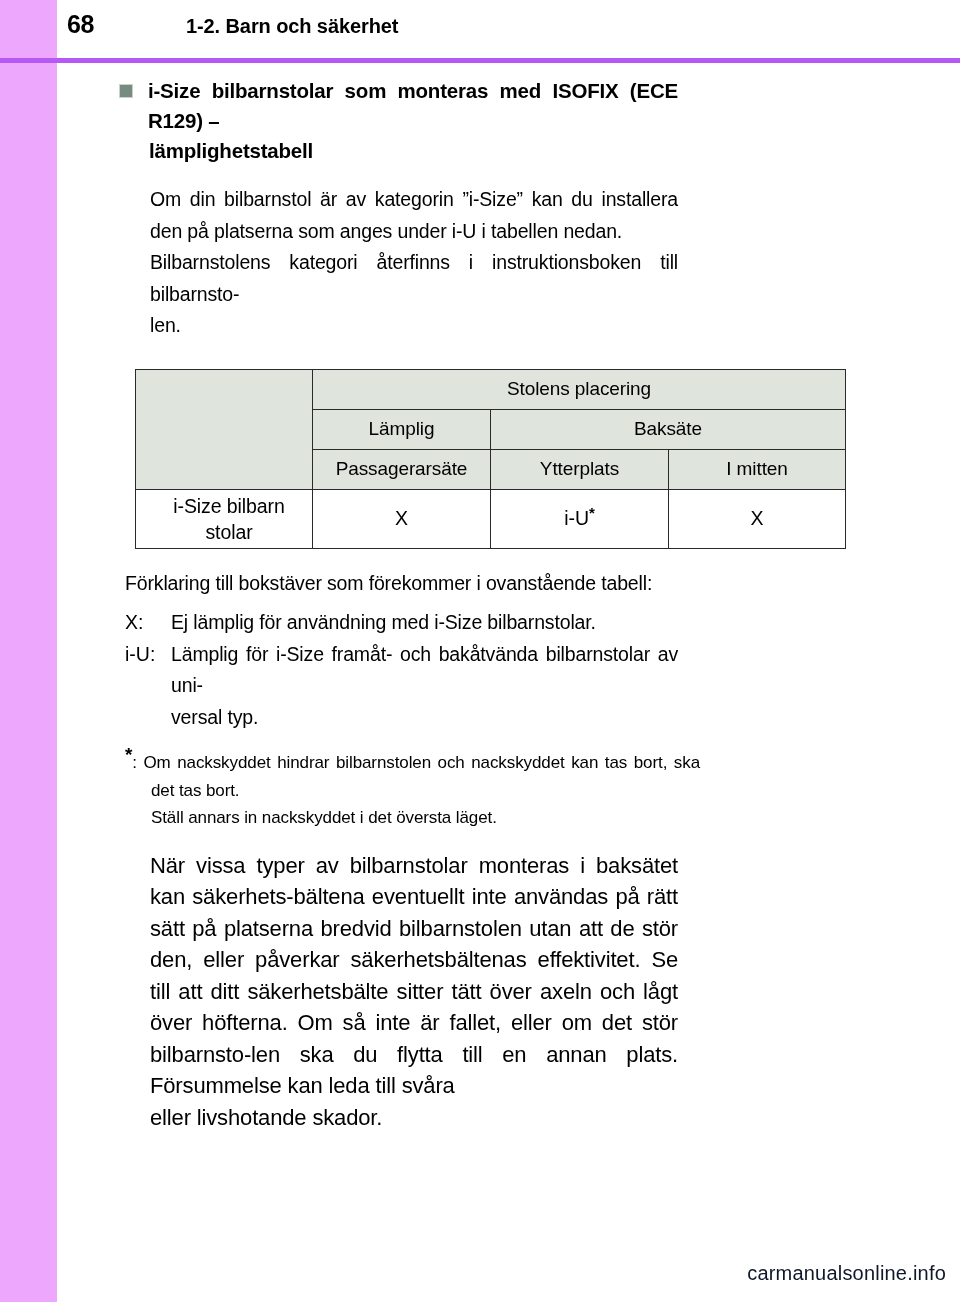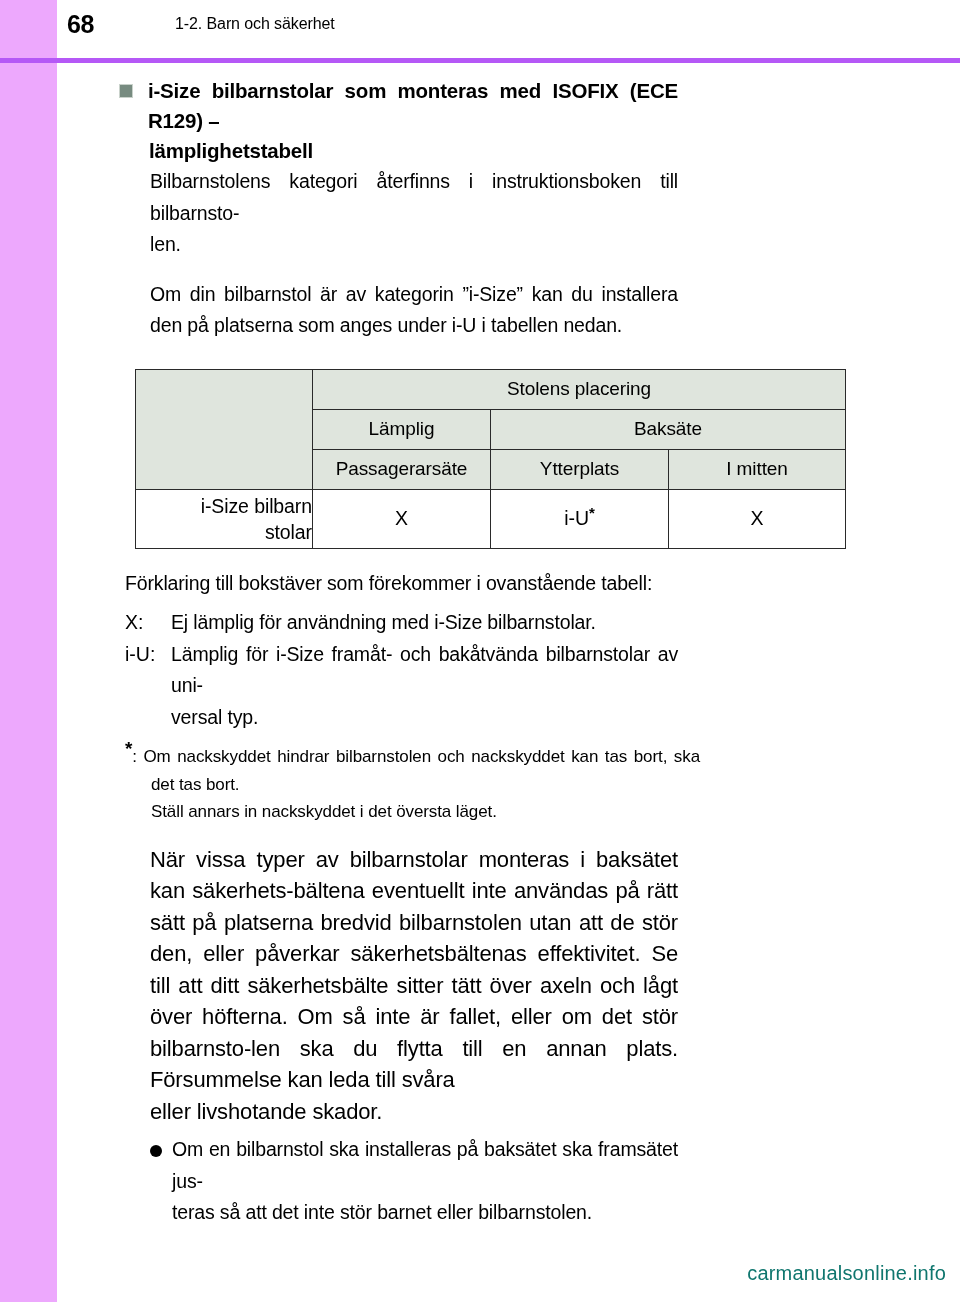--- a/index.html
+++ b/index.html
@@ -51,24 +51,25 @@
   #page-number {
     position: absolute;
     left: 67px;
     top: 0px;
     font-size: 25px;
     font-weight: bold;
     letter-spacing: -0.3px;
   }
   #chapter-title {
     position: absolute;
-    left: 175px;
+    left: 186px;
     top: 5px;
-    font-size: 16px;
+    font-size: 20px;
     letter-spacing: -0.1px;
+    font-weight: bold;
   }
 
   
   #content {
     position: absolute;
     left: 0;
     top: 63px;
     width: 768px;
   }
 
@@ -130,21 +131,21 @@
     margin-left: 20px;
   }
   table.seat-table tr.hdr td { height: 39px; }
   table.seat-table td.corner { background: #dfe5dd; }
   table.seat-table tr.data td {
     background: #ffffff;
     height: 58px;
     font-size: 19.5px;
   }
   table.seat-table td.rowlabel {
-    text-align: right;
+    text-align: center;
     padding: 0 0 0 10px;
     line-height: 26px;
   }
   table.seat-table td.rowlabel .rl {
     display: block;
   }
   sup.star {
     font-weight: bold;
     font-size: 15px;
     vertical-align: super;
@@ -179,21 +180,21 @@
     line-height: 31.5px;
     text-align: justify;
     letter-spacing: -0.15px;
   }
   .legend-def .val .last { display:block; text-align:left; }
 
   
   #footnote {
     padding-left: 125px;
     padding-right: 68px;
-    margin-top: 10px;
+    margin-top: 16px;
     position: relative;
   }
   #footnote .fn-body {
     font-size: 17px;
     line-height: 27.5px;
     text-align: justify;
     letter-spacing: -0.1px;
     padding-left: 26px;
     text-indent: -26px;
   }
@@ -248,21 +249,21 @@
   
   #watermark {
     position: absolute;
     left: 0;
     top: 1262px;
     width: 960px;
     text-align: right;
     padding-right: 14px;
     box-sizing: border-box;
     font-size: 20px;
-    color: #0f766e;
+    color: #0f172a;
     letter-spacing: 0.2px;
   }
 </style>
 </head>
 <body>
 
 <div id="page">
 
   <div id="left-band"></div>
   <div id="header-rule"></div>
@@ -273,26 +274,26 @@
   </div>
 
   <div id="content">
 
     <div class="sec-heading">
       <span class="sq"></span>
       <span>i-Size bilbarnstolar som monteras med ISOFIX (ECE R129) –</span>
       <span class="l2">lämplighetstabell</span>
     </div>
 
+    <p class="body-para gap-top-18">Om din bilbarnstol är av kategorin ”i-Size” kan du installera den på platserna som anges under i-U i tabellen nedan.</p>
+
     <p class="body-para">
       <span>Bilbarnstolens kategori återfinns i instruktionsboken till bilbarnsto-</span>
       <span class="last">len.</span>
     </p>
-
-    <p class="body-para gap-top-18">Om din bilbarnstol är av kategorin ”i-Size” kan du installera den på platserna som anges under i-U i tabellen nedan.</p>
 
     <div id="seat-table-wrap">
       <table class="seat-table">
         <colgroup>
           <col style="width:177px">
           <col style="width:178px">
           <col style="width:178px">
           <col style="width:177px">
         </colgroup>
         <tbody>
@@ -346,25 +347,18 @@
         <span class="fn-star">*</span><span>: Om nackskyddet hindrar bilbarnstolen och nackskyddet kan tas bort, ska det tas bort.</span>
         <span class="fn-cont">Ställ annars in nackskyddet i det översta läget.</span>
       </div>
     </div>
 
     <div id="warn">
       <span>När vissa typer av bilbarnstolar monteras i baksätet kan säkerhets-bältena eventuellt inte användas på rätt sätt på platserna bredvid bilbarnstolen utan att de stör den, eller påverkar säkerhetsbältenas effektivitet. Se till att ditt säkerhetsbälte sitter tätt över axeln och lågt över höfterna. Om så inte är fallet, eller om det stör bilbarnsto-len ska du flytta till en annan plats. Försummelse kan leda till svåra</span>
       <span class="last">eller livshotande skador.</span>
     </div>
 
-    <div id="bullet-item">
-      <span class="dot"></span>
-      <span class="btext">
-        <span>Om en bilbarnstol ska installeras på baksätet ska framsätet jus-</span>
-        <span class="last">teras så att det inte stör barnet eller bilbarnstolen.</span>
-      </span>
-    </div>
 
   </div>
 
   <div id="watermark">carmanualsonline.info</div>
 
 </div>
 
 </body></html>

